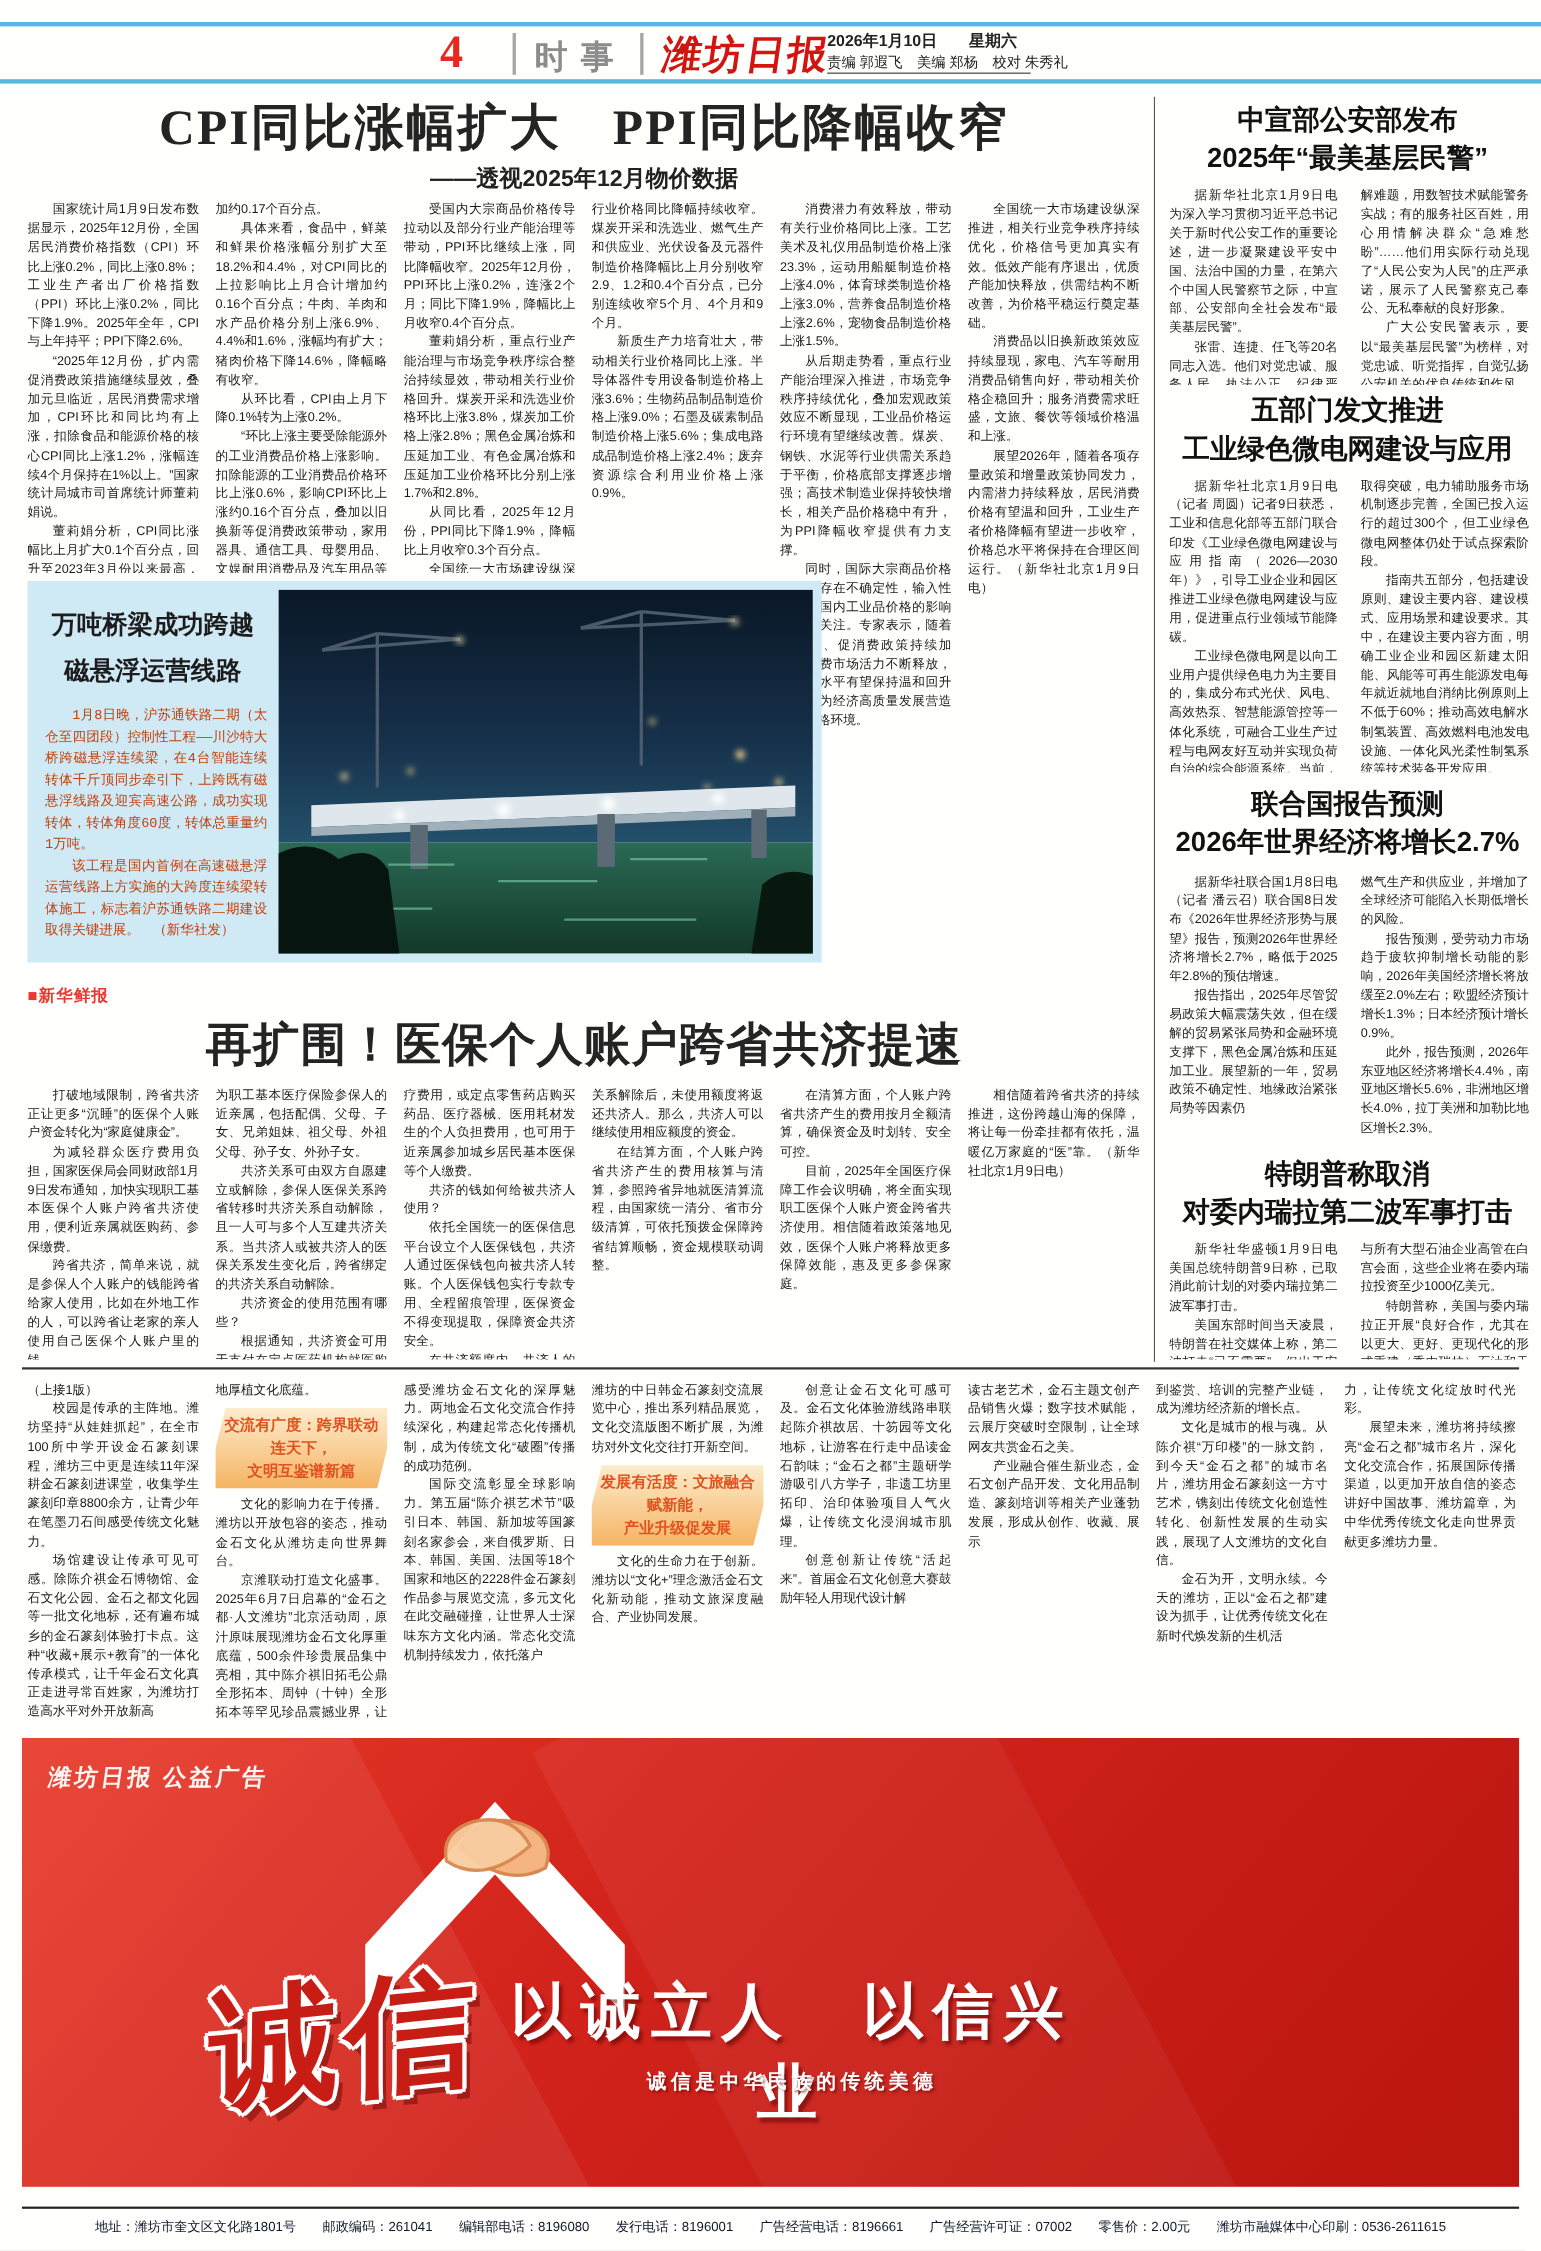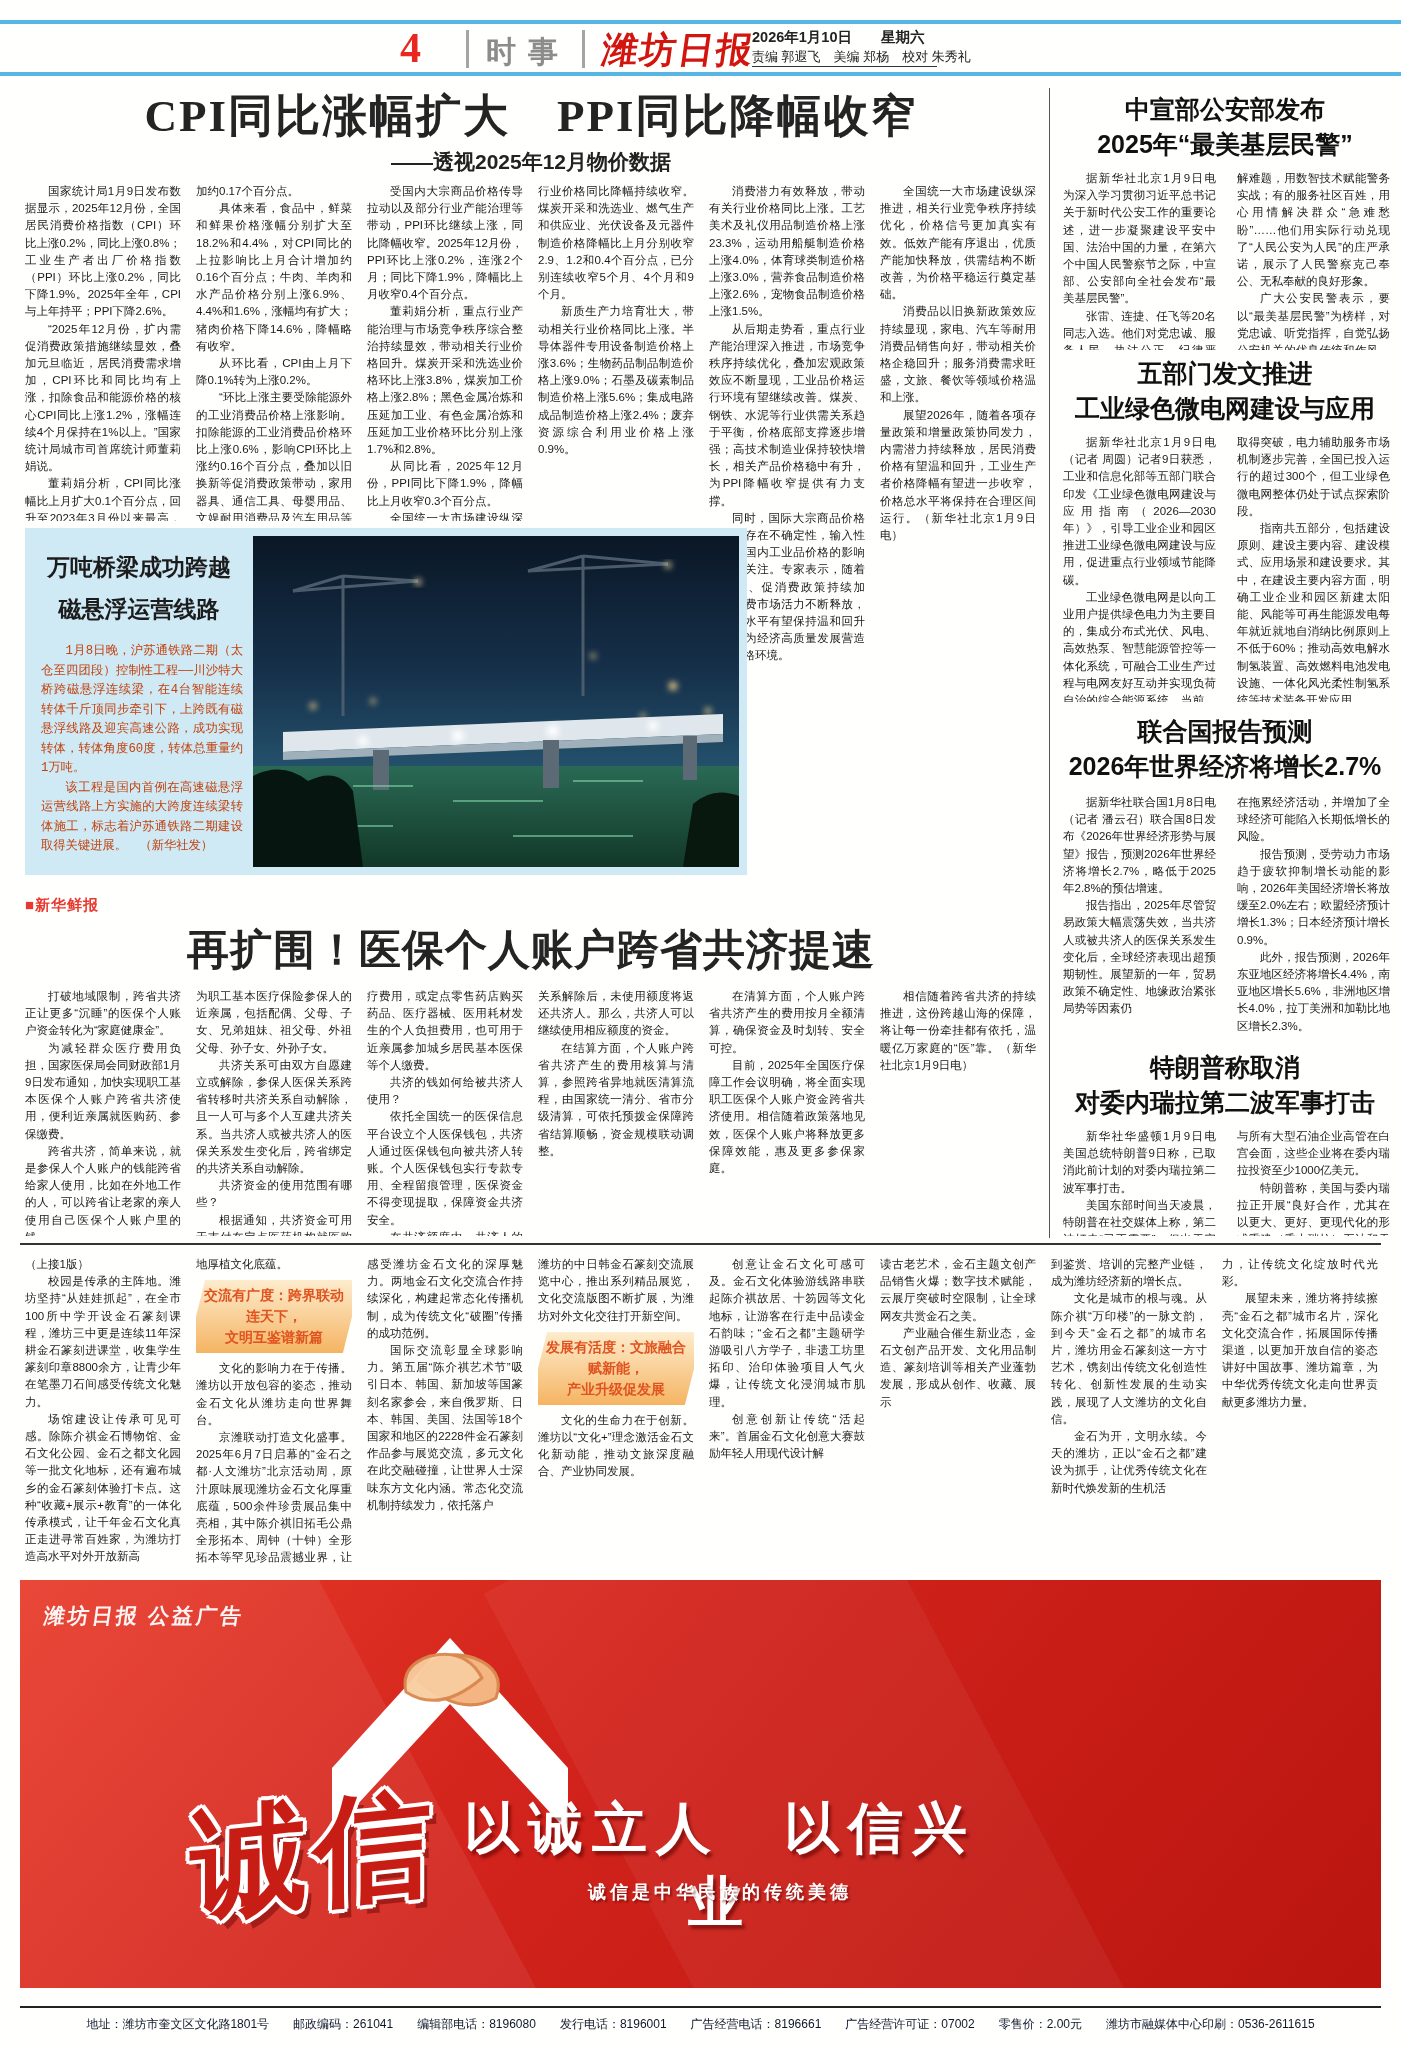--- a/index.html
+++ b/index.html
@@ -233,24 +233,24 @@
     </div>
   <div class="ncol" style="left:1237px;top:434px;width:153px;height:268px">
       <p class="para" style="text-indent: 0px;">取得突破，电力辅助服务市场机制逐步完善，全国已投入运行的超过300个，但工业绿色微电网整体仍处于试点探索阶段。</p>
       <p class="para">指南共五部分，包括建设原则、建设主要内容、建设模式、应用场景和建设要求。其中，在建设主要内容方面，明确工业企业和园区新建太阳能、风能等可再生能源发电每年就近就地自消纳比例原则上不低于60%；推动高效电解水制氢装置、高效燃料电池发电设施、一体化风光柔性制氢系统等技术装备开发应用。</p>
     </div>
 
   <div class="rail-h" style="top:714px">联合国报告预测</div>
   <div class="rail-h" style="top:749px">2026年世界经济将增长2.7%</div>
   <div class="ncol" style="left:1063px;top:794px;width:153px;height:246px">
       <p class="para">据新华社联合国1月8日电　（记者 潘云召）联合国8日发布《2026年世界经济形势与展望》报告，预测2026年世界经济将增长2.7%，略低于2025年2.8%的预估增速。</p>
-      <p class="para">报告指出，2025年尽管贸易政策大幅震荡失效，当共济人或被共济人的医保关系发生变化后，全球经济表现出超预期韧性。展望新的一年，贸易政策不确定性、地缘政治紧张局势等因素仍</p>
+      <p class="para">报告指出，2025年尽管贸易政策大幅震荡失效，但在缓解的贸易紧张局势和金融环境支撑下，黑色金属冶炼和压延加工业。展望新的一年，贸易政策不确定性、地缘政治紧张局势等因素仍</p>
     </div>
   <div class="ncol" style="left:1237px;top:794px;width:153px;height:246px">
-      <p class="para" style="text-indent: 0px;">在拖累经济活动，并增加了全球经济可能陷入长期低增长的风险。</p>
+      <p class="para" style="text-indent: 0px;">燃气生产和供应业，并增加了全球经济可能陷入长期低增长的风险。</p>
       <p class="para">报告预测，受劳动力市场趋于疲软抑制增长动能的影响，2026年美国经济增长将放缓至2.0%左右；欧盟经济预计增长1.3%；日本经济预计增长0.9%。</p>
       <p class="para">此外，报告预测，2026年东亚地区经济将增长4.4%，南亚地区增长5.6%，非洲地区增长4.0%，拉丁美洲和加勒比地区增长2.3%。</p>
     </div>
 
   <div class="rail-h" style="top:1050px">特朗普称取消</div>
   <div class="rail-h" style="top:1085px">对委内瑞拉第二波军事打击</div>
   <div class="ncol" style="left:1063px;top:1128px;width:153px;height:108px">
       <p class="para">新华社华盛顿1月9日电　美国总统特朗普9日称，已取消此前计划的对委内瑞拉第二波军事打击。</p>
       <p class="para">美国东部时间当天凌晨，特朗普在社交媒体上称，第二波打击“已不需要”，但出于安全保障考虑，所有美国舰船都将原地待命。特朗普还称，9日晚些时候他将</p>
     </div>

